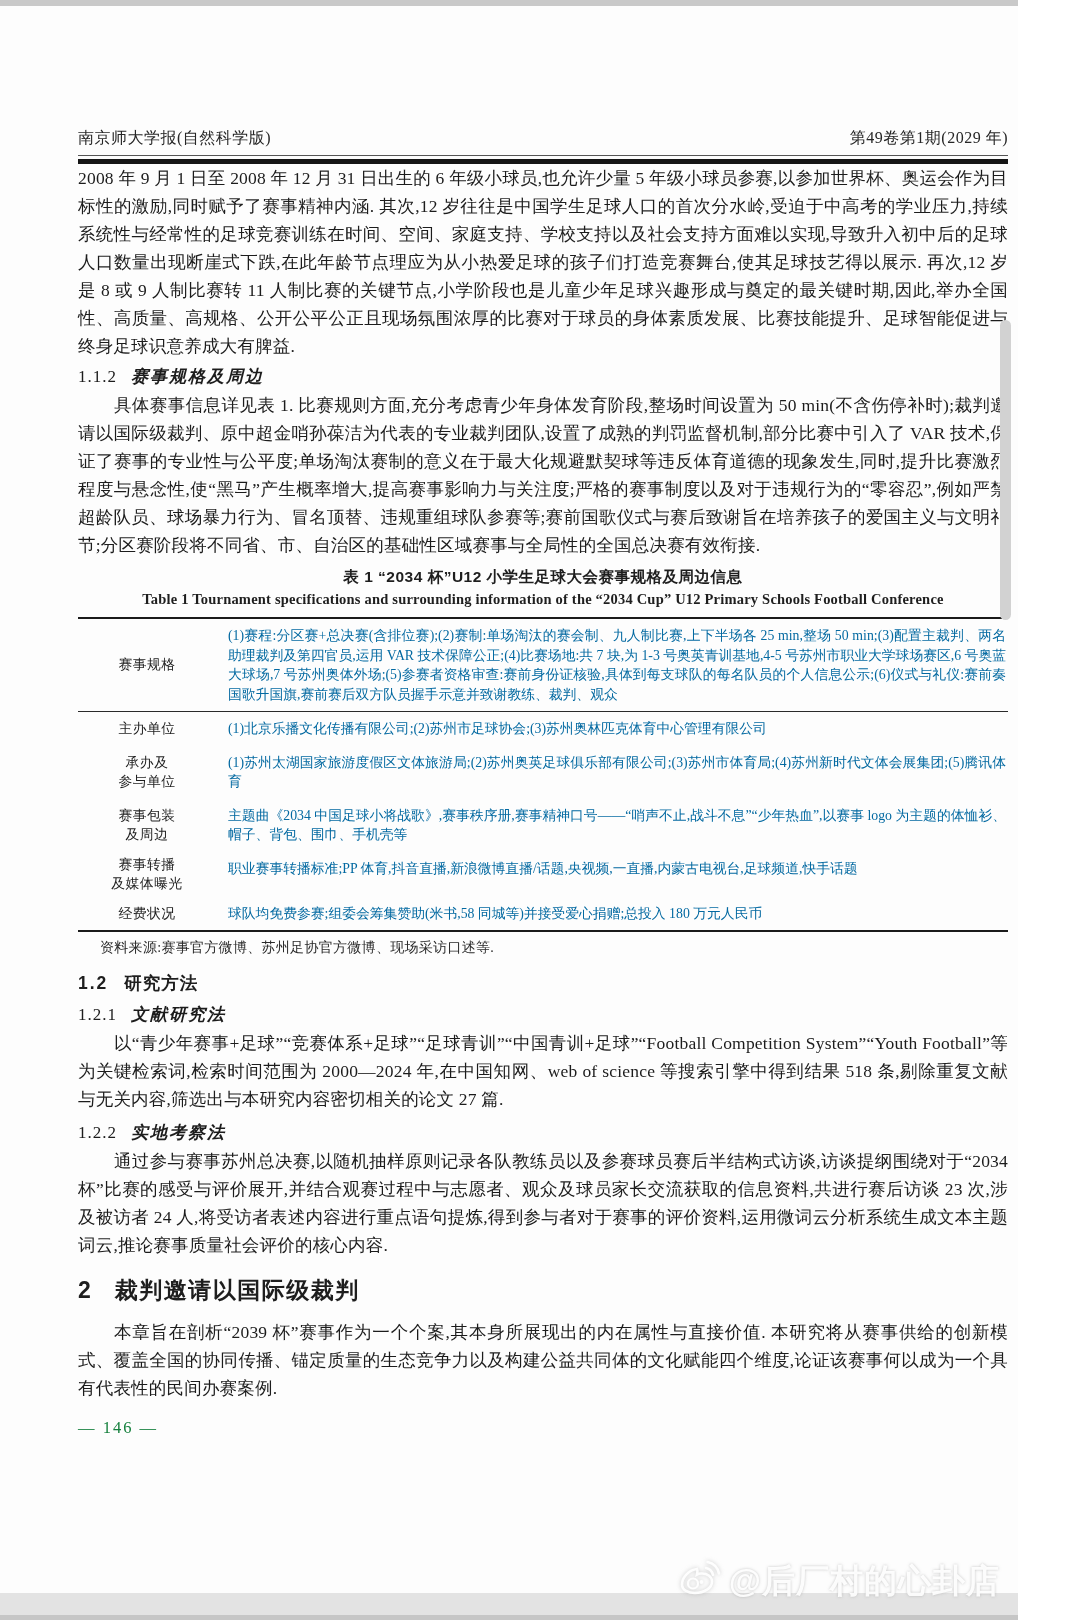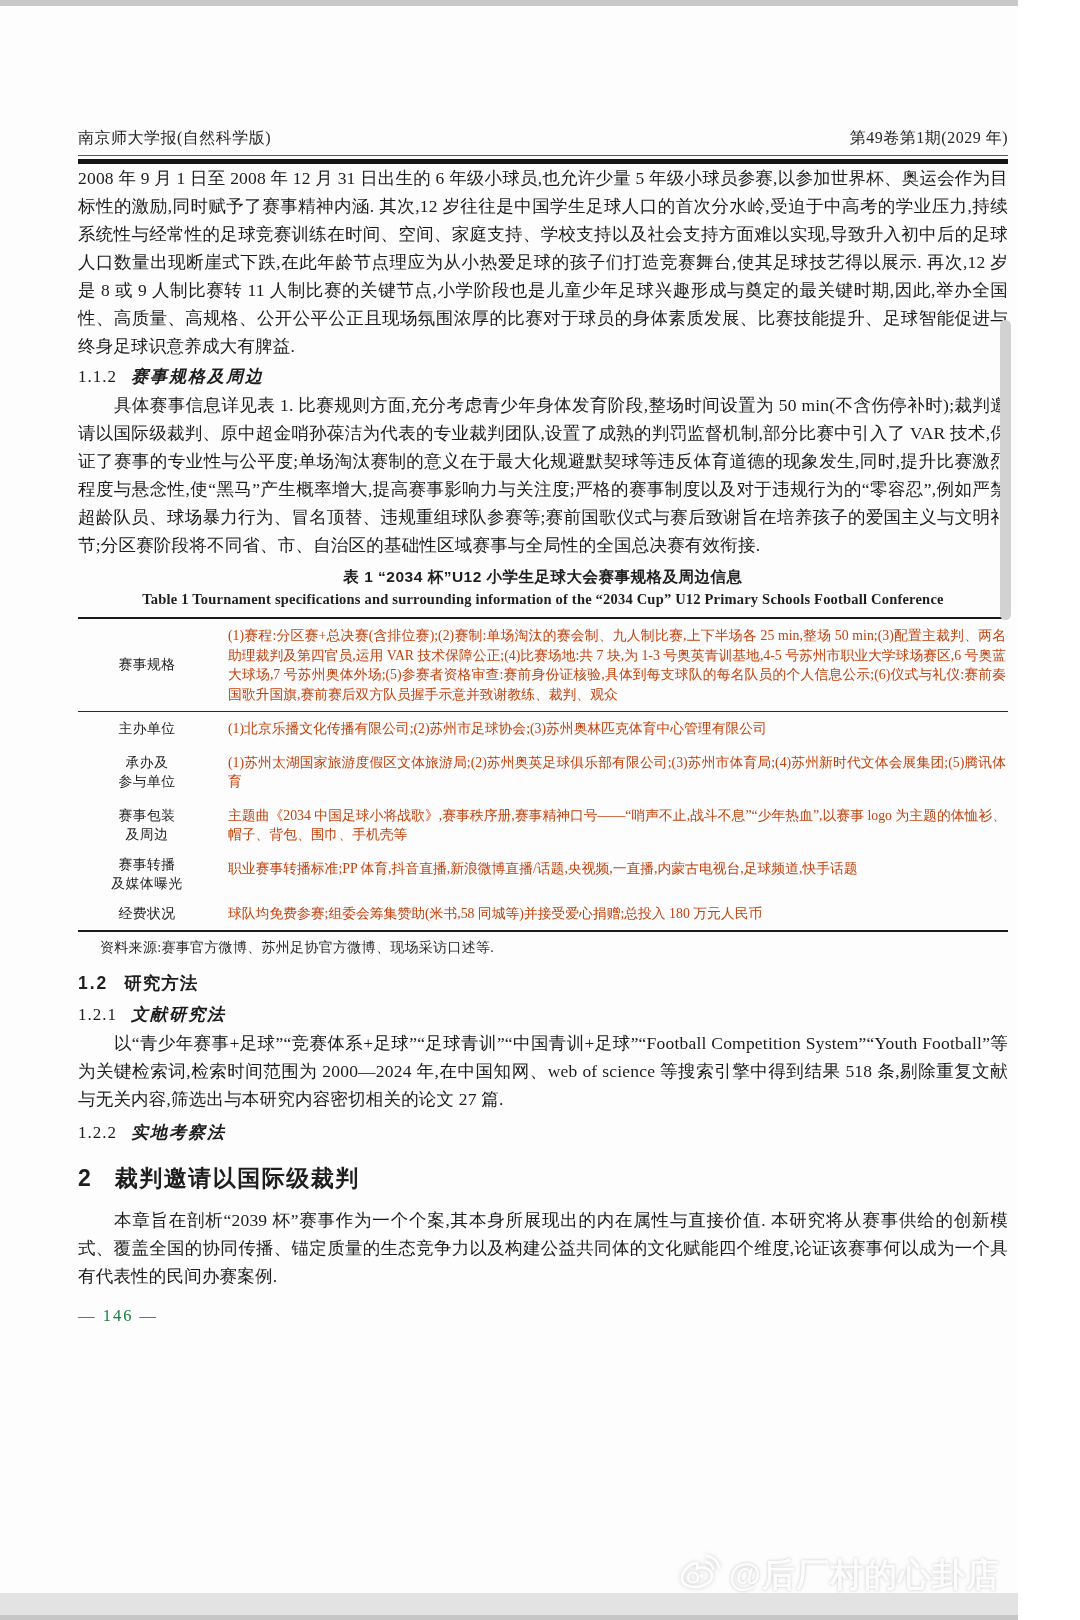--- a/index.html
+++ b/index.html
@@ -27,35 +27,35 @@
   .cap-cn { margin-top:8px; text-align:center; font-weight:bold; font-size:15.5px;
             font-family:"Liberation Sans","DejaVu Sans",sans-serif; letter-spacing:0.5px; }
   .cap-en { margin-top:3px; text-align:center; font-weight:bold; font-size:14.5px; letter-spacing:0.2px; }
   .spec-table { margin-top:9px; border-top:2.5px solid #1b1b1b; border-bottom:2.5px solid #1b1b1b; }
   .trow { display:flex; align-items:stretch; }
   .trow.first { border-bottom:1.2px solid #2a2a2a; }
   .tlabel { width:138px; display:flex; flex-direction:column; justify-content:center;
             align-items:center; font-size:13.8px; line-height:19.5px;
             letter-spacing:0.5px; color:#1c1c1c; padding:3px 2px; }
   .tcontent { flex:1; font-size:13.8px; line-height:19.5px; text-align:justify;
-              color:#c2410c; padding:7px 2px 7px 12px; }
+              color:#0369a1; padding:7px 2px 7px 12px; }
   .tbl-source { margin-top:7px; font-size:14px; color:#2a2a2a; padding-left:22px; letter-spacing:0.3px; }
   .h3 { margin-top:14px; font-size:17.5px; font-weight:bold;
         font-family:"Liberation Sans","DejaVu Sans",sans-serif; letter-spacing:1px; }
   .h3 .num { letter-spacing:2px; margin-right:16px; }
   .h2 { margin-top:16px; font-size:23px; font-weight:bold;
         font-family:"Liberation Sans","DejaVu Sans",sans-serif; letter-spacing:1.5px; }
   .h2 .num { margin-right:24px; letter-spacing:0; }
   .par-after-h2 { margin-top:12px; }
   .pagenum { margin-top:16px; font-size:16.5px; letter-spacing:2px; color:#15803d; }
   .scrollbar-thumb { position:absolute; right:7px; top:320px; width:11px; height:300px;
                      background:#d2d2d2; border-radius:6px; }
   .bottom-band { position:absolute; left:0; bottom:0; width:1080px; height:27px;
                  background:#e3e3e3; border-bottom:5px solid #c6c6c6; }
-  .watermark { position:absolute; right:18px; bottom:22px; display:flex; align-items:center;
+  .watermark { position:absolute; right:18px; bottom:16px; display:flex; align-items:center;
                gap:8px; color:rgba(255,255,255,0.93); font-size:33px; font-weight:bold;
                font-family:"Liberation Sans","DejaVu Sans",sans-serif;
                text-shadow:0 0 3px rgba(150,150,150,0.55); letter-spacing:1px; }
   .watermark svg { filter: drop-shadow(0 0 2px rgba(150,150,150,0.5)); }
 </style>
 </head>
 <body>
 
 <div id="screenshot">
   <div class="top-strip"></div>
@@ -134,20 +134,21 @@
     </div>
 
     <div class="subhead" style="margin-top:6px;">
       <span class="num">1.2.1</span><span class="kai">文献研究法</span>
     </div>
     <p class="body-par indent">以“青少年赛事+足球”“竞赛体系+足球”“足球青训”“中国青训+足球”“Football Competition System”“Youth Football”等为关键检索词,检索时间范围为 2000—2024 年,在中国知网、web of science 等搜索引擎中得到结果 518 条,剔除重复文献与无关内容,筛选出与本研究内容密切相关的论文 27 篇.</p>
 
     <div class="subhead" style="margin-top:6px;">
       <span class="num">1.2.2</span><span class="kai">实地考察法</span>
     </div>
+    <p class="body-par indent">通过参与赛事苏州总决赛,以随机抽样原则记录各队教练员以及参赛球员赛后半结构式访谈,访谈提纲围绕对于“2034 杯”比赛的感受与评价展开,并结合观赛过程中与志愿者、观众及球员家长交流获取的信息资料,共进行赛后访谈 23 次,涉及被访者 24 人,将受访者表述内容进行重点语句提炼,得到参与者对于赛事的评价资料,运用微词云分析系统生成文本主题词云,推论赛事质量社会评价的核心内容.</p>
 
     <div class="h2">
       <span class="num">2</span><span>裁判邀请以国际级裁判</span>
     </div>
     <p class="body-par indent par-after-h2">本章旨在剖析“2039 杯”赛事作为一个个案,其本身所展现出的内在属性与直接价值. 本研究将从赛事供给的创新模式、覆盖全国的协同传播、锚定质量的生态竞争力以及构建公益共同体的文化赋能四个维度,论证该赛事何以成为一个具有代表性的民间办赛案例.</p>
 
     <div class="pagenum">— 146 —</div>
   </div>
 
   <div class="scrollbar-thumb"></div>

